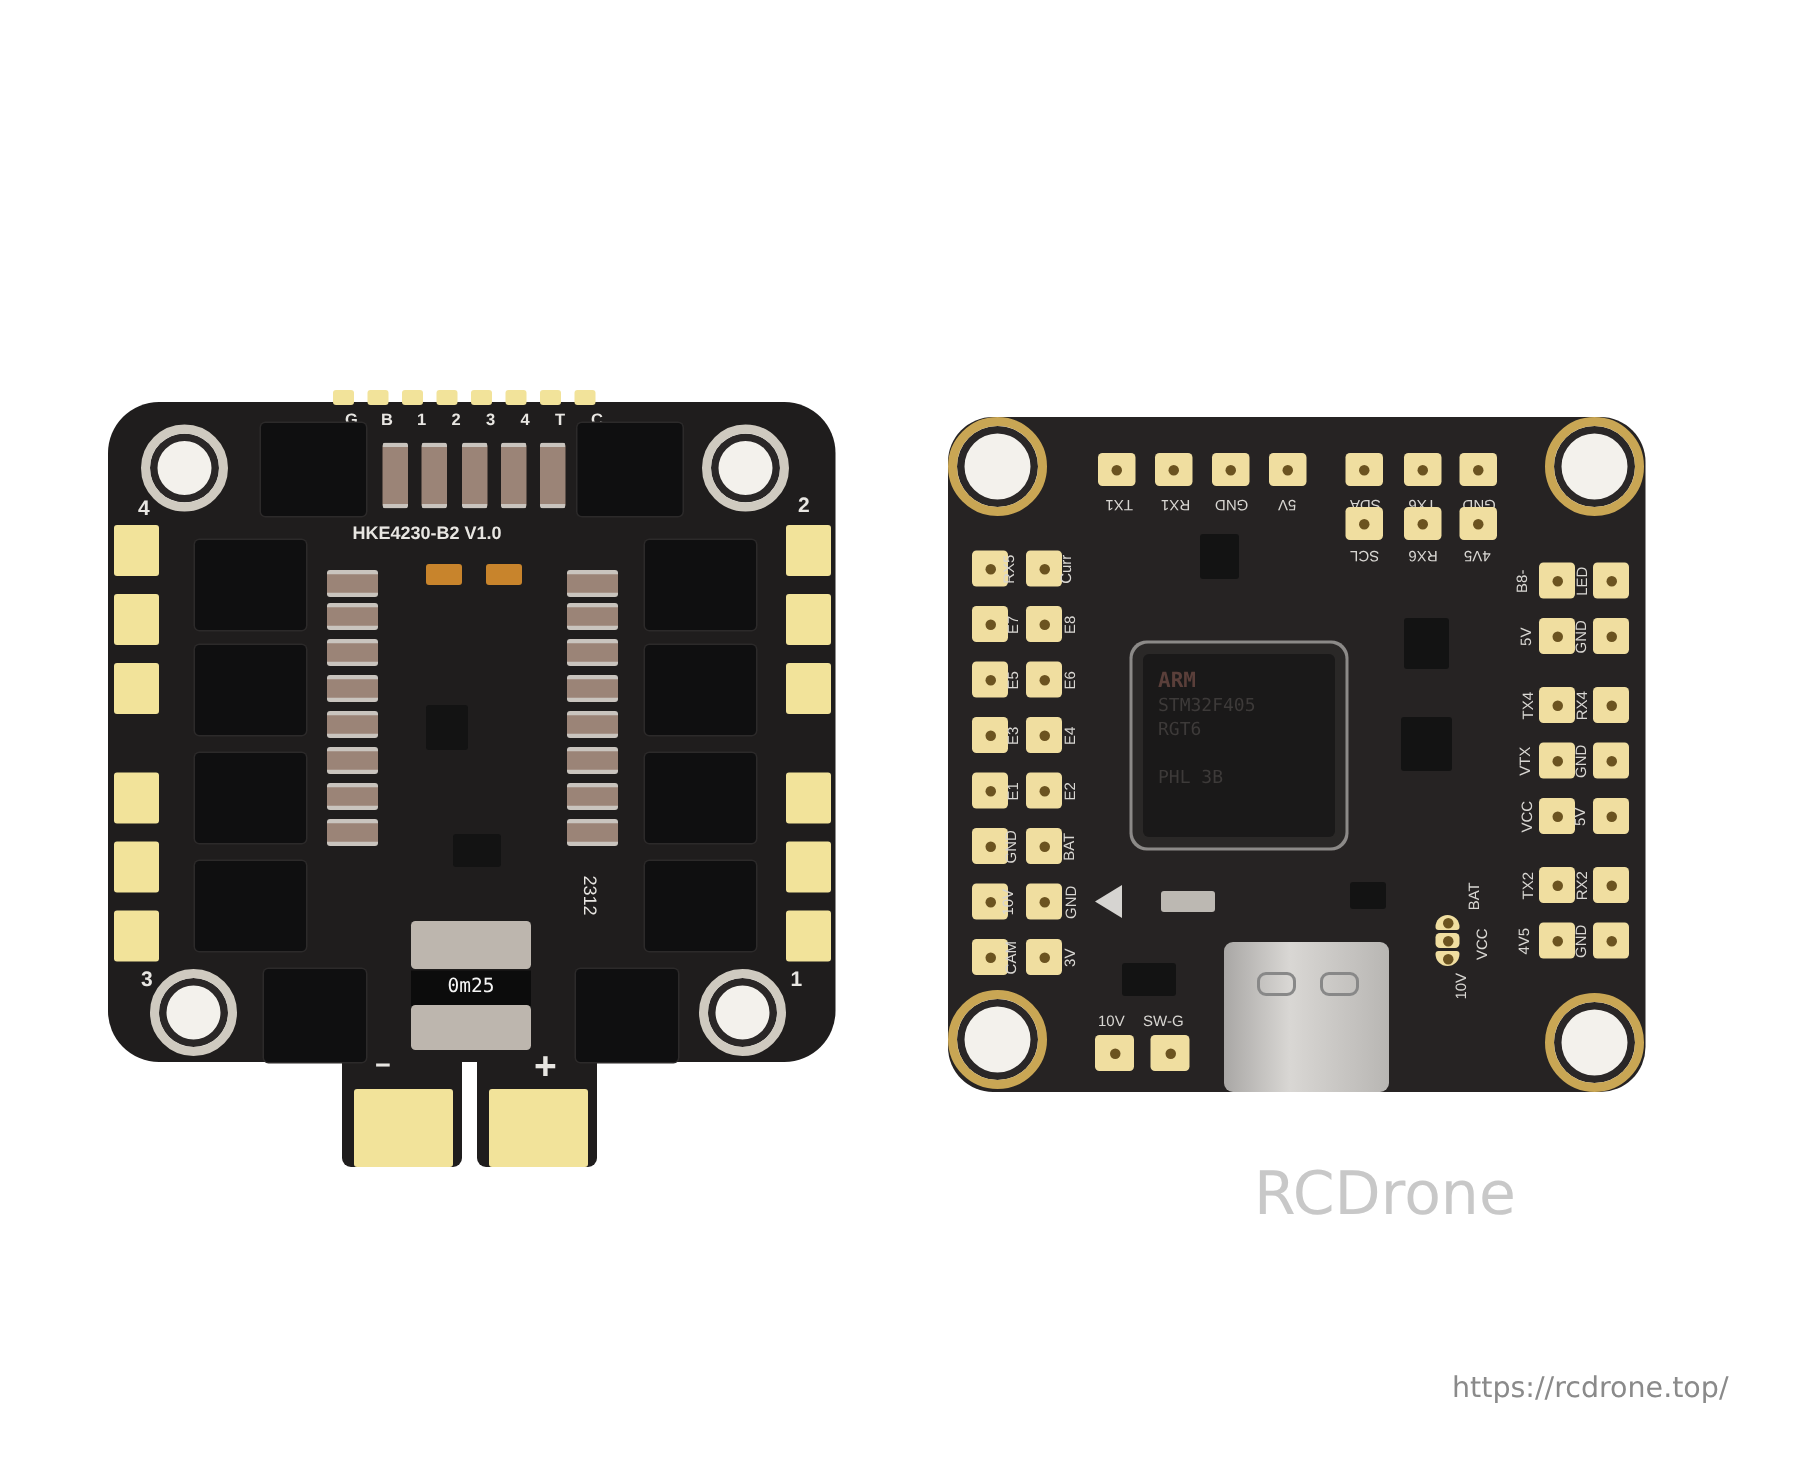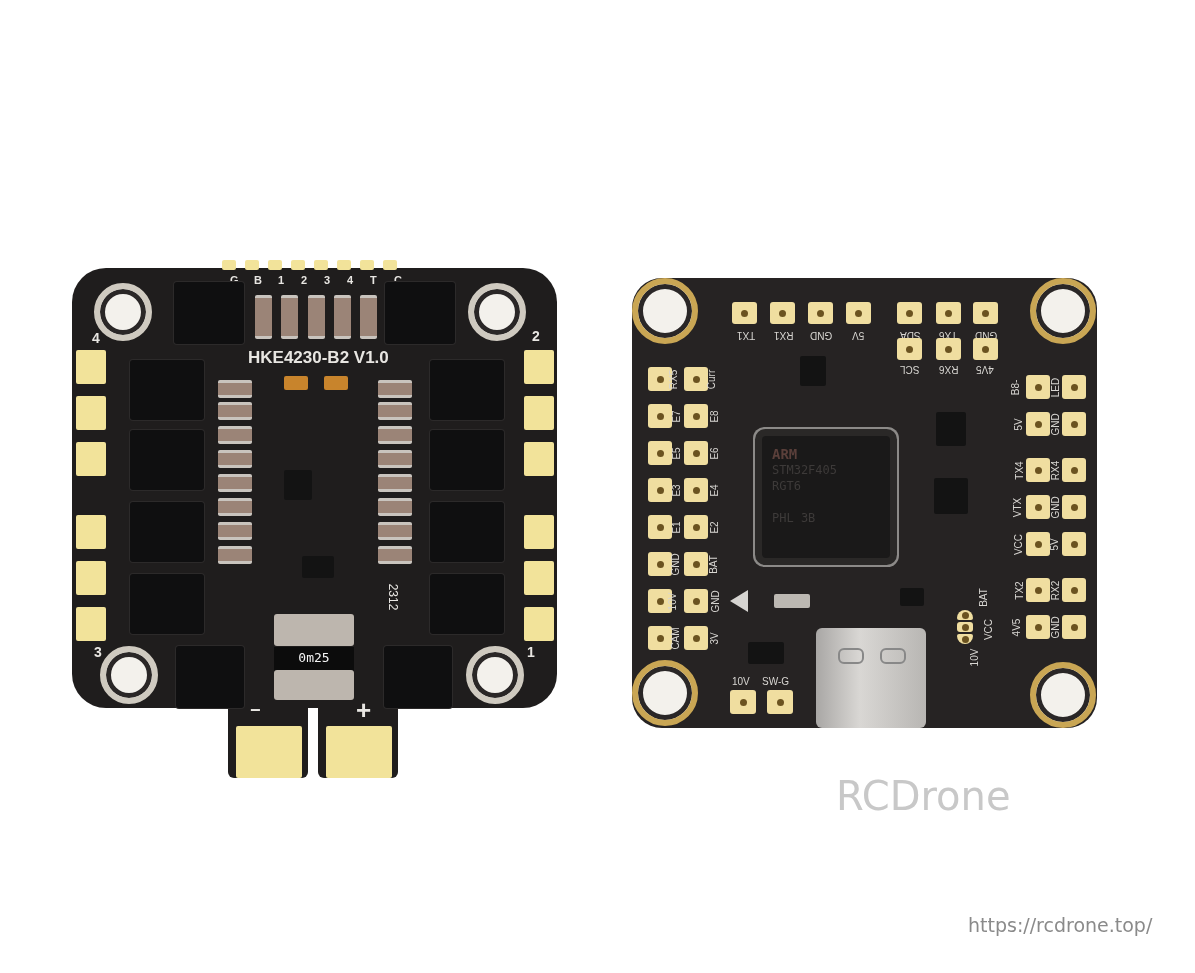--- a/index.html
+++ b/index.html
@@ -64,21 +64,21 @@
 <div class="silk" style="left:347px;top:274px;font-size:11px;">4</div>
 <div class="silk" style="left:370px;top:274px;font-size:11px;">T</div>
 <div class="silk" style="left:394px;top:274px;font-size:11px;">C</div>
 
 <div class="cap" style="left:255px;top:295px;width:17px;height:38px;"></div>
 <div class="cap" style="left:281px;top:295px;width:17px;height:38px;"></div>
 <div class="cap" style="left:308px;top:295px;width:17px;height:38px;"></div>
 <div class="cap" style="left:334px;top:295px;width:17px;height:38px;"></div>
 <div class="cap" style="left:360px;top:295px;width:17px;height:38px;"></div>
 
-<div class="silk" style="left:248px;top:348px;font-size:17px;">HKE4230-B2  V1.0</div>
+<div class="silk" style="left:235px;top:348px;font-size:12px;">HKE4230-B2  V1.0</div>
 
 <div class="silk" style="left:92px;top:330px;font-size:14px;">4</div>
 <div class="silk" style="left:532px;top:328px;font-size:14px;">2</div>
 <div class="silk" style="left:94px;top:644px;font-size:14px;">3</div>
 <div class="silk" style="left:527px;top:644px;font-size:14px;">1</div>
 
 <div>
   <div class="pad" style="left:76px;top:350px;width:30px;height:34px;"></div>
   <div class="pad" style="left:76px;top:396px;width:30px;height:34px;"></div>
   <div class="pad" style="left:76px;top:442px;width:30px;height:34px;"></div>

